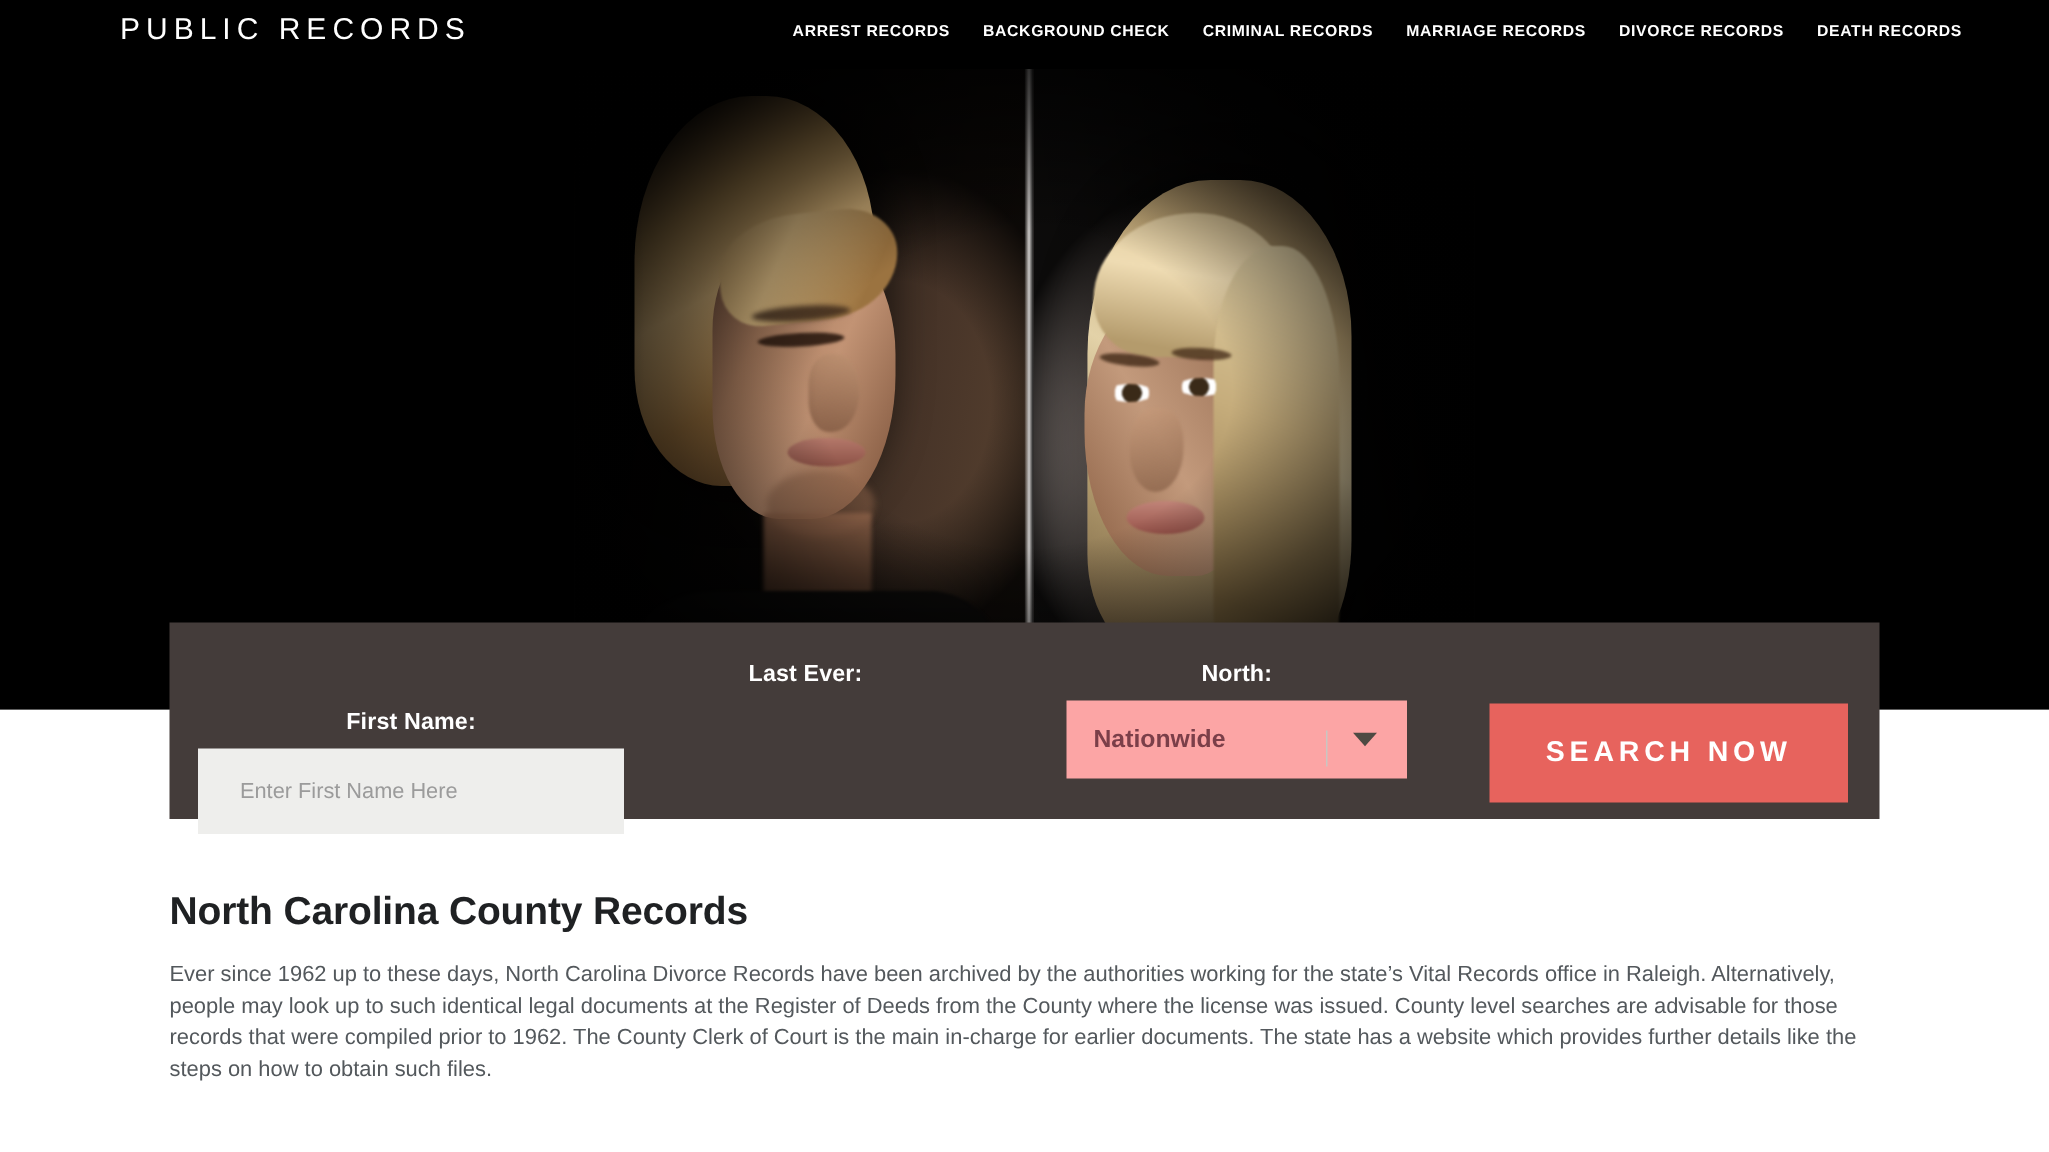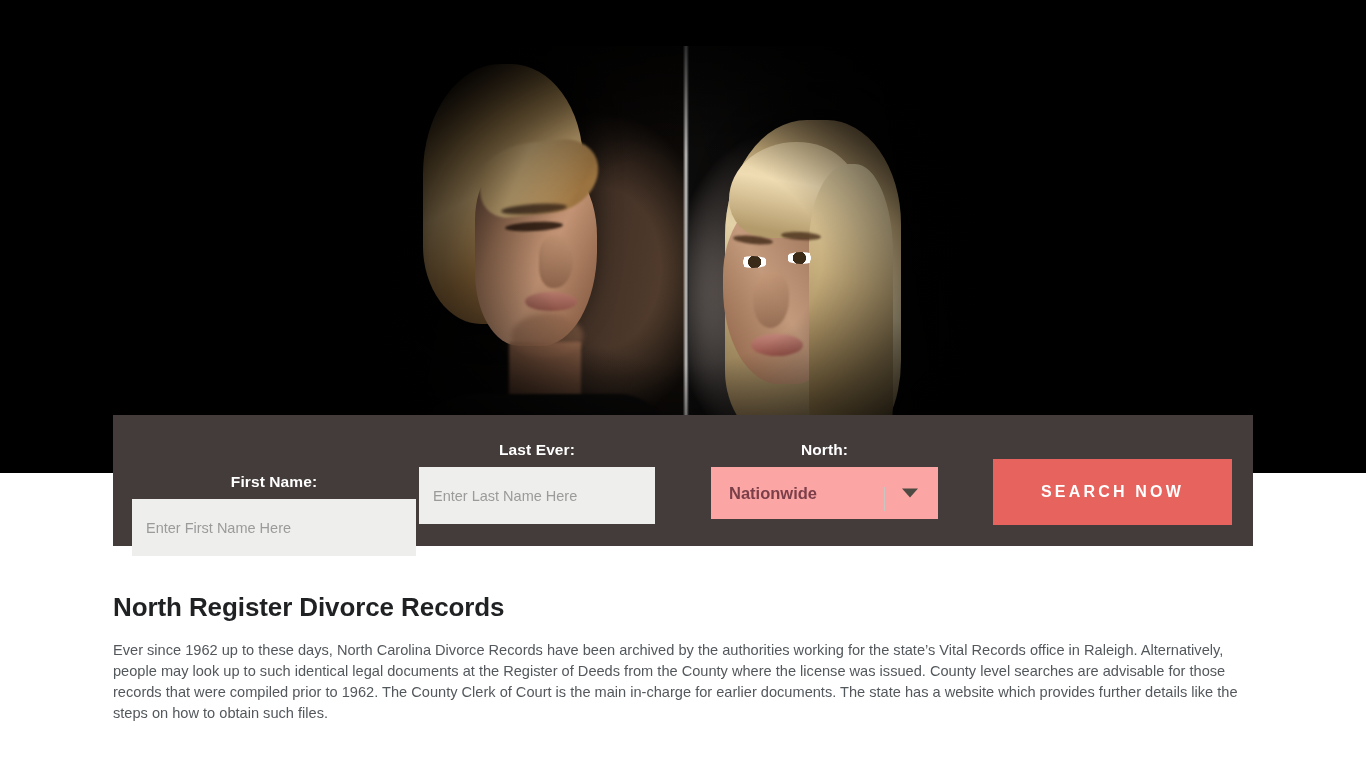--- a/index.html
+++ b/index.html
@@ -335,21 +335,21 @@
     font-family: "Liberation Sans", sans-serif;
     white-space: nowrap;
   }
   .text-input {
     display: block;
     width: 100%;
     height: 57px;
     background: #eeeeec;
     border: none;
     outline: none;
-    padding: 0 14px;
+    padding: 0 28px;
     font-size: 14.5px;
     color: #4d7c0f;
     font-family: "Liberation Sans", sans-serif;
   }
   .text-input::placeholder { color: #9b9b9b; }
 
   #field-first { left: 19px; width: 284px; margin-top: 32px; }
   #field-last  { left: 306px; width: 236px; }
   #field-state { left: 598px; width: 227px; }
 
@@ -381,28 +381,28 @@
     transform: translateY(-50%);
     width: 0; height: 0;
     border-left: 8px solid transparent;
     border-right: 8px solid transparent;
     border-top: 9px solid #4e4a43;
   }
 
   .search-btn {
     position: absolute;
     left: 880px;
-    top: 44px;
+    top: 54px;
     width: 239px;
     height: 66px;
     background: #e7635d;
     border: none;
     outline: none;
     color: #ffffff;
-    font-size: 16px;
+    font-size: 19px;
     font-weight: 700;
     letter-spacing: 3.2px;
     cursor: pointer;
     font-family: "Liberation Sans", sans-serif;
   }
 
   
   .content {
     position: absolute;
     left: 113px;
@@ -458,43 +458,53 @@
         <div class="w-lip"></div>
         <div class="w-body"></div>
       </div>
       <div class="photo-split"></div>
       <div class="hero-vignette"></div>
     </div>
     <div class="hero-edge-l"></div>
     <div class="hero-edge-r"></div>
   </div>
 
+  <div class="header">
+    <div class="logo">PUBLIC RECORDS</div>
+    <nav class="nav">
+      <a class="nav-item" href="#">ARREST RECORDS</a>
+      <a class="nav-item" href="#">BACKGROUND CHECK</a>
+      <a class="nav-item" href="#">CRIMINAL RECORDS</a>
+      <a class="nav-item" href="#">MARRIAGE RECORDS</a>
+      <a class="nav-item" href="#">DIVORCE RECORDS</a>
+      <a class="nav-item" href="#">DEATH RECORDS</a>
+    </nav>
+  </div>
 
   <div class="search-bar">
 
     <div class="field" id="field-first">
       <span class="field-label">First Name:</span>
       <input class="text-input" type="text" placeholder="Enter First Name Here" style="">
     </div>
 
     <div class="field" id="field-last">
       <span class="field-label">Last Ever:</span>
-      <input class="text-input" type="text" placeholder="Enter Last Name Here" style="">
     </div>
 
     <div class="field" id="field-state">
       <span class="field-label">North:</span>
       <div class="select-wrap">
         <span class="select-value">Nationwide</span>
         <span class="select-divider"></span>
         <span class="caret"></span>
       </div>
     </div>
 
     <button class="search-btn">SEARCH NOW</button>
   </div>
 
   <div class="content">
-    <h1 class="content-title">North Register Divorce Records</h1>
+    <h1 class="content-title">North Carolina County Records</h1>
     <p class="content-body">Ever since 1962 up to these days, North Carolina Divorce Records have been archived by the authorities working for the state’s Vital Records office in Raleigh. Alternatively, people may look up to such identical legal documents at the Register of Deeds from the County where the license was issued. County level searches are advisable for those records that were compiled prior to 1962. The County Clerk of Court is the main in-charge for earlier documents. The state has a website which provides further details like the steps on how to obtain such files.</p>
   </div>
 
 </div>
 
 </body></html>

